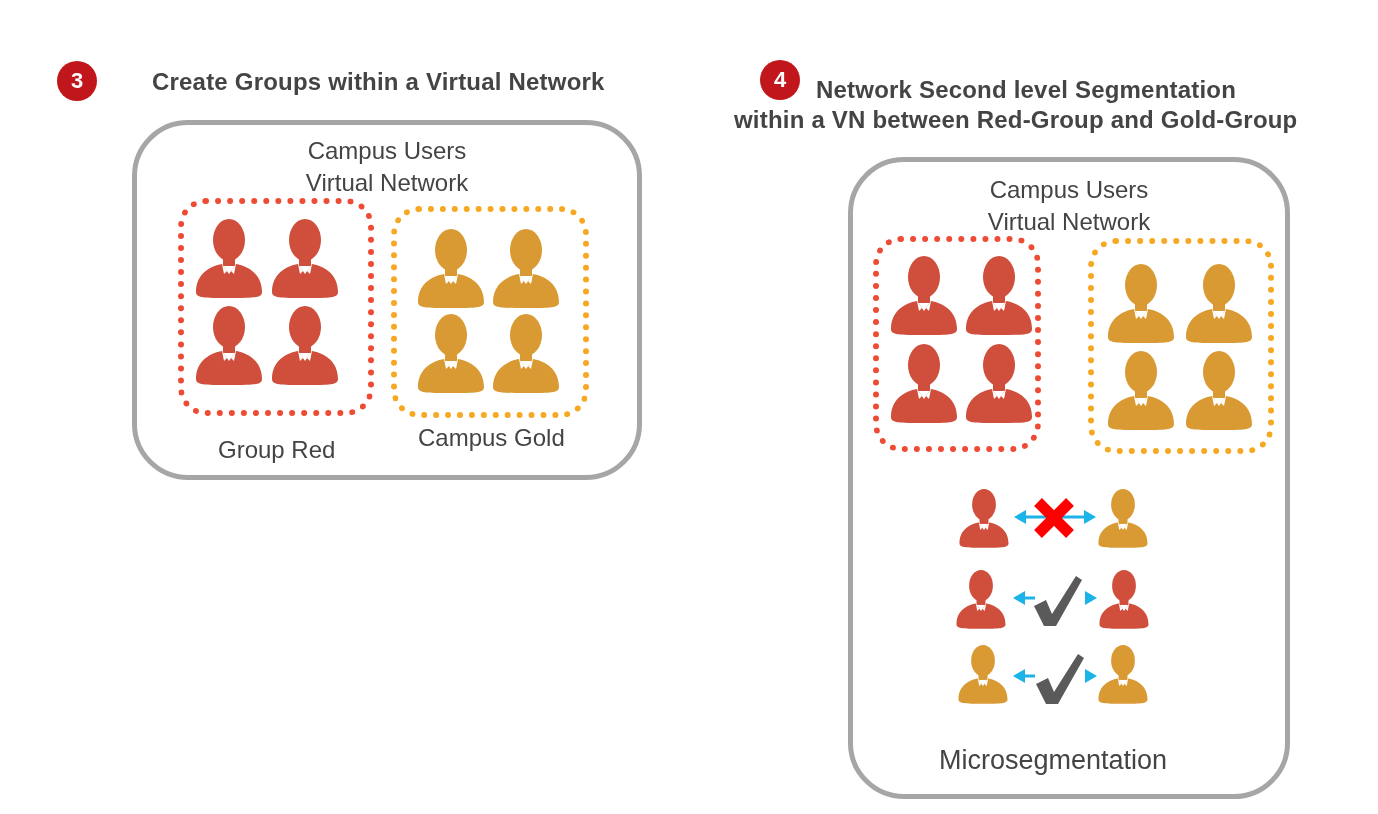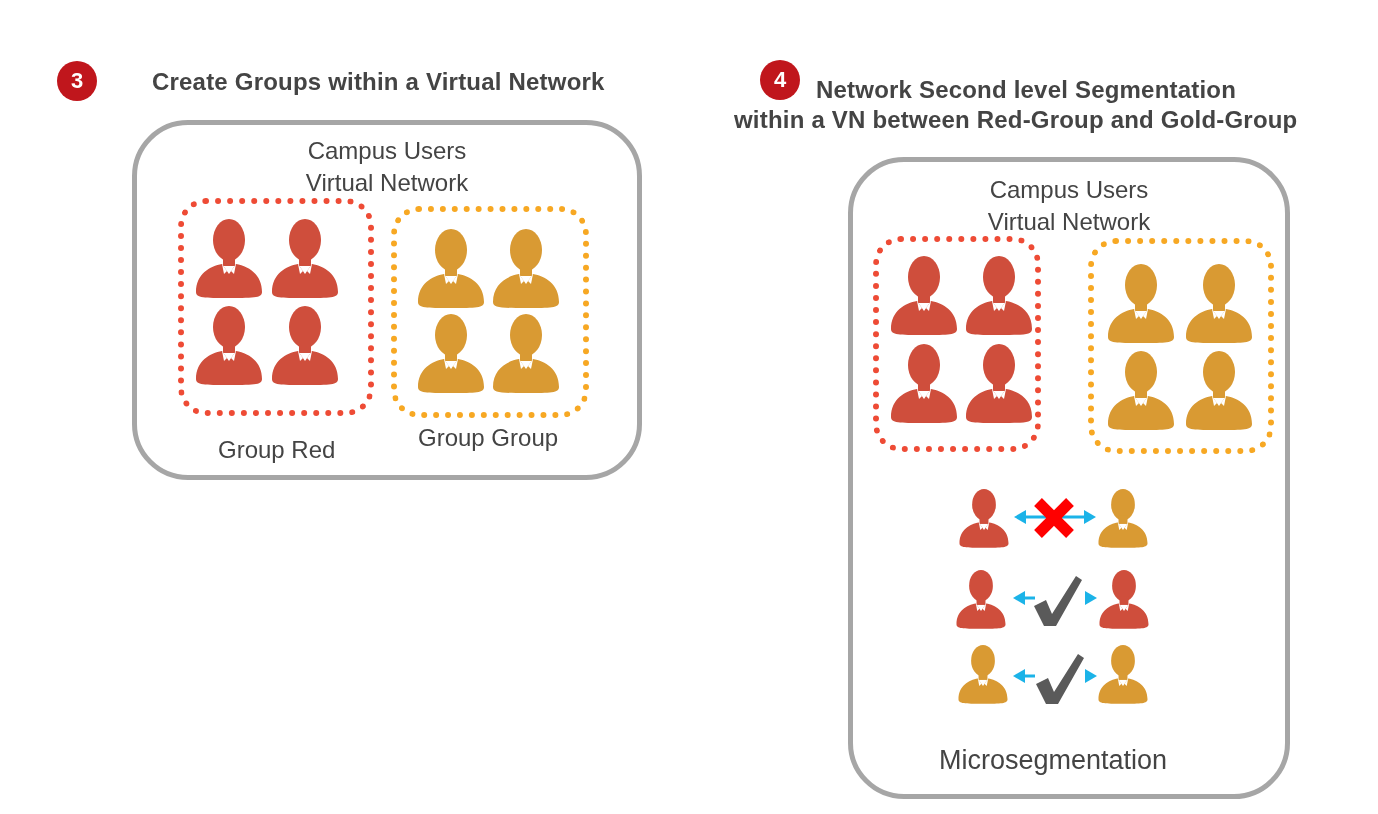--- a/index.html
+++ b/index.html
@@ -86,21 +86,21 @@
       <use href="#person"></use>
     </svg>
   </div>
 <div class="user" style="left:491px;top:313px;">
     <svg fill="#d99a33">
       <use href="#person"></use>
     </svg>
   </div>
 
 <div class="group-label" style="left:218px;top:420px;margin-top:16px;">Group Red</div>
-<div class="group-label" style="left:418px;top:424px;">Group Group</div>
+<div class="group-label" style="left:418px;top:424px;">Campus Gold</div>
 
 <div class="badge" style="left:760px;top:60px;">
   <span>4</span>
 </div>
 <div class="step-title" style="left:816px;top:76px;">Network Second level Segmentation</div>
 <div class="step-title" style="left:734px;top:106px;">within a VN between Red-Group and Gold-Group</div>
 
 <div class="vn-box" style="left:848px;top:157px;width:442px;height:642px;">
   <div class="vn-title" style="top:12px;">
     <div>Campus Users</div>

